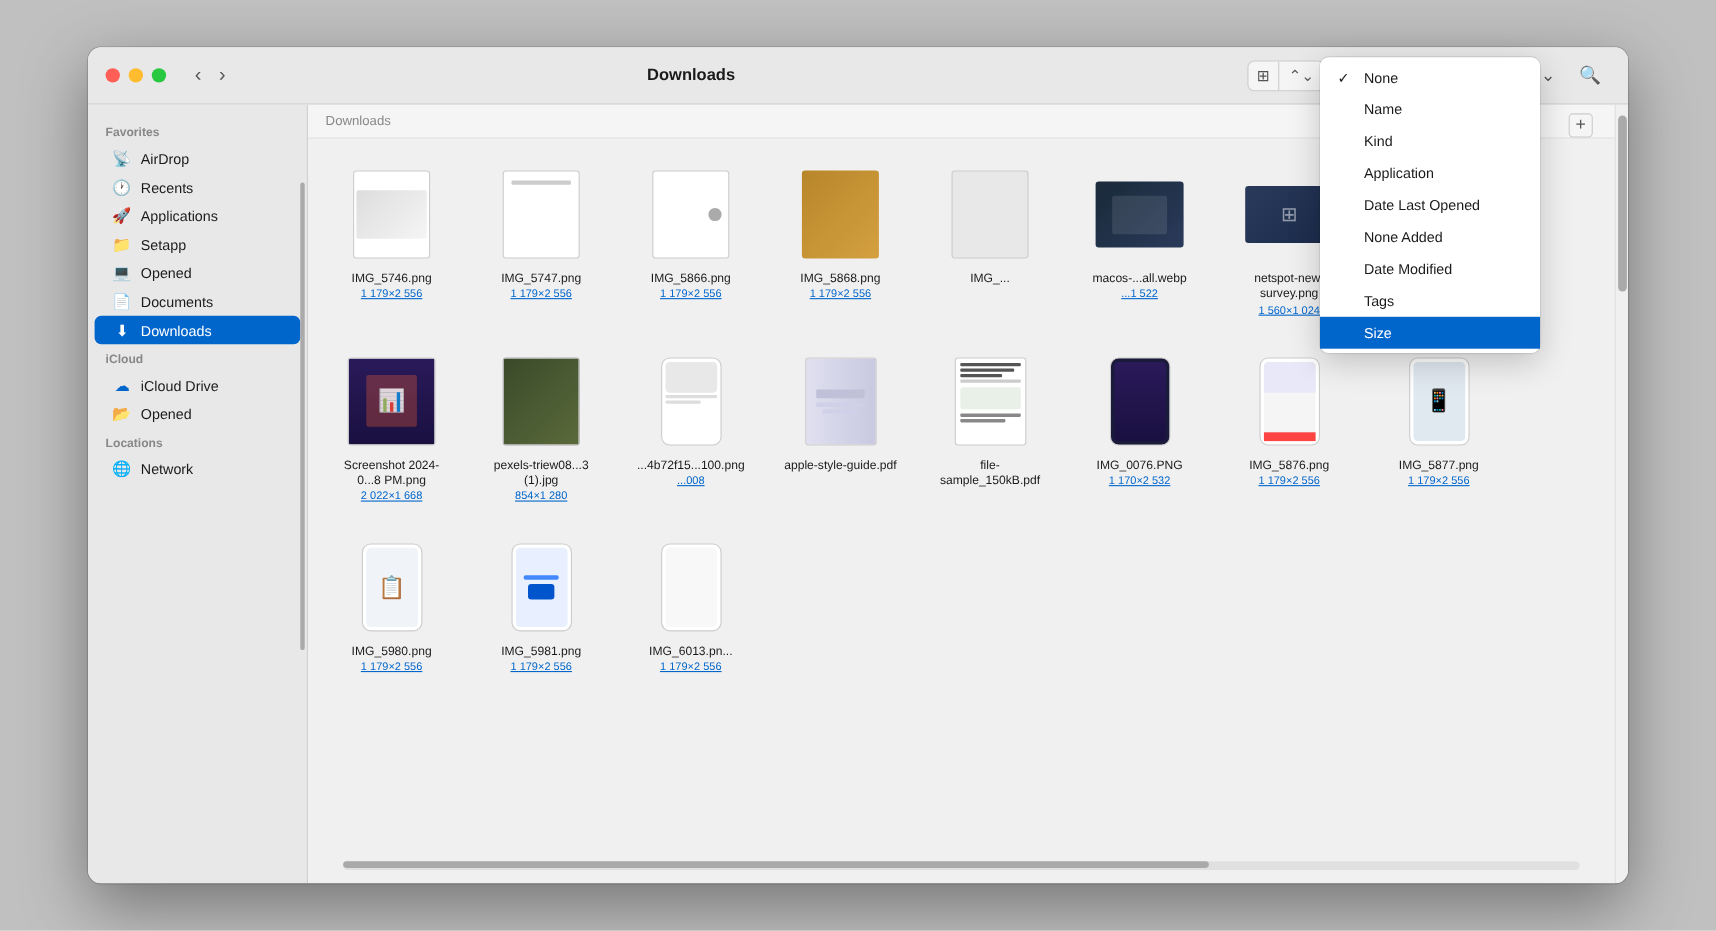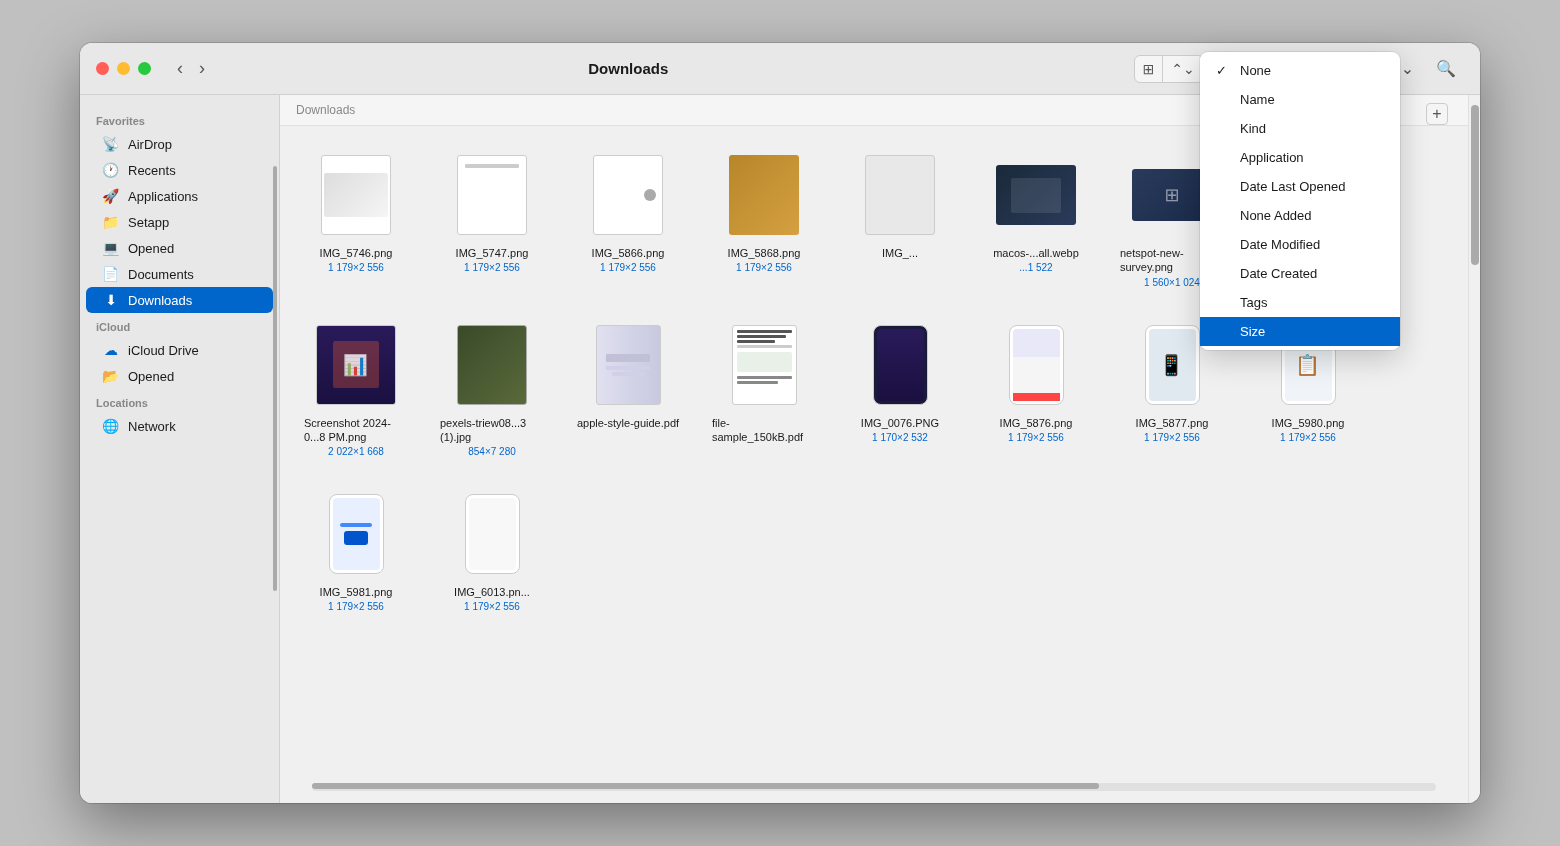--- a/index.html
+++ b/index.html
@@ -241,31 +241,32 @@
       display: flex;
       align-items: center;
       justify-content: center;
       font-size: 10px;
       color: #999;
       overflow: hidden;
     }
 
     .file-name {
       font-size: 11px;
-      text-align: left;
+      text-align: center;
       color: #1a1a1a;
       line-height: 1.3;
       word-break: break-word;
       max-width: 110px;
     }
     .file-meta {
       font-size: 10px;
       color: #0066cc;
       text-align: right;
       margin-top: 2px;
+      text-decoration: underline;
     }
 
     .horizontal-scrollbar {
       height: 8px;
       background: #e0e0e0;
       margin: 4px 16px;
       border-radius: 4px;
     }
     .horizontal-scrollbar-thumb {
       height: 6px;
@@ -535,23 +536,36 @@
           <div class="file-name">Screenshot 2024-0...8 PM.png</div>
           <div class="file-meta">2 022×1 668</div>
         </div>
 
 
         <div class="file-item">
           <div class="file-thumb">
             <div style="width:70px;height:80px;background:linear-gradient(135deg,#3a4a2a,#5a6a3a);border-radius:3px;border:1px solid #aaa;"></div>
           </div>
           <div class="file-name">pexels-triew08...3 (1).jpg</div>
-          <div class="file-meta">854×7 280</div>
-        </div>
-
+          <div class="file-meta">854×1 280</div>
+        </div>
+
+        <div class="file-item">
+          <div class="file-thumb">
+            <div style="width:55px;height:80px;background:white;border:1px solid #ccc;border-radius:8px;display:flex;flex-direction:column;padding:3px;overflow:hidden;">
+              <div style="height:40%;background:#e8e8e8;border-radius:4px;margin-bottom:2px;"></div>
+              <div style="flex:1;display:flex;flex-direction:column;gap:2px;">
+                <div style="height:3px;background:#ddd;border-radius:1px;"></div>
+                <div style="height:3px;background:#ddd;border-radius:1px;width:70%;"></div>
+              </div>
+            </div>
+          </div>
+          <div class="file-name">...4b72f15...100.png</div>
+          <div class="file-meta">...008</div>
+        </div>
 
         <div class="file-item">
           <div class="file-thumb">
             <div style="width:65px;height:80px;background:linear-gradient(to right,#e0e0f0,#c8c8e0);border:1px solid #ccc;border-radius:3px;display:flex;flex-direction:column;align-items:center;justify-content:center;padding:4px;">
               <div style="width:80%;height:8px;background:#c0c0d8;border-radius:1px;margin-bottom:4px;"></div>
               <div style="width:80%;height:4px;background:#d0d0e8;border-radius:1px;margin-bottom:2px;"></div>
               <div style="width:60%;height:4px;background:#d0d0e8;border-radius:1px;"></div>
             </div>
           </div>
           <div class="file-name">apple-style-guide.pdf</div>
@@ -682,24 +696,20 @@
     <div class="dropdown-item">
       <span class="check-mark">&nbsp;</span>
       <span>None Added</span>
     </div>
     <div class="dropdown-item">
       <span class="check-mark">&nbsp;</span>
       <span>Date Modified</span>
     </div>
     <div class="dropdown-item">
       <span class="check-mark">&nbsp;</span>
-      <span>Date Created</span>
-    </div>
-    <div class="dropdown-item">
-      <span class="check-mark">&nbsp;</span>
       <span>Tags</span>
     </div>
     <div class="dropdown-item selected">
       <span class="check-mark">&nbsp;</span>
       <span>Size</span>
     </div>
   </div>
 </div>
 
 </body></html>

